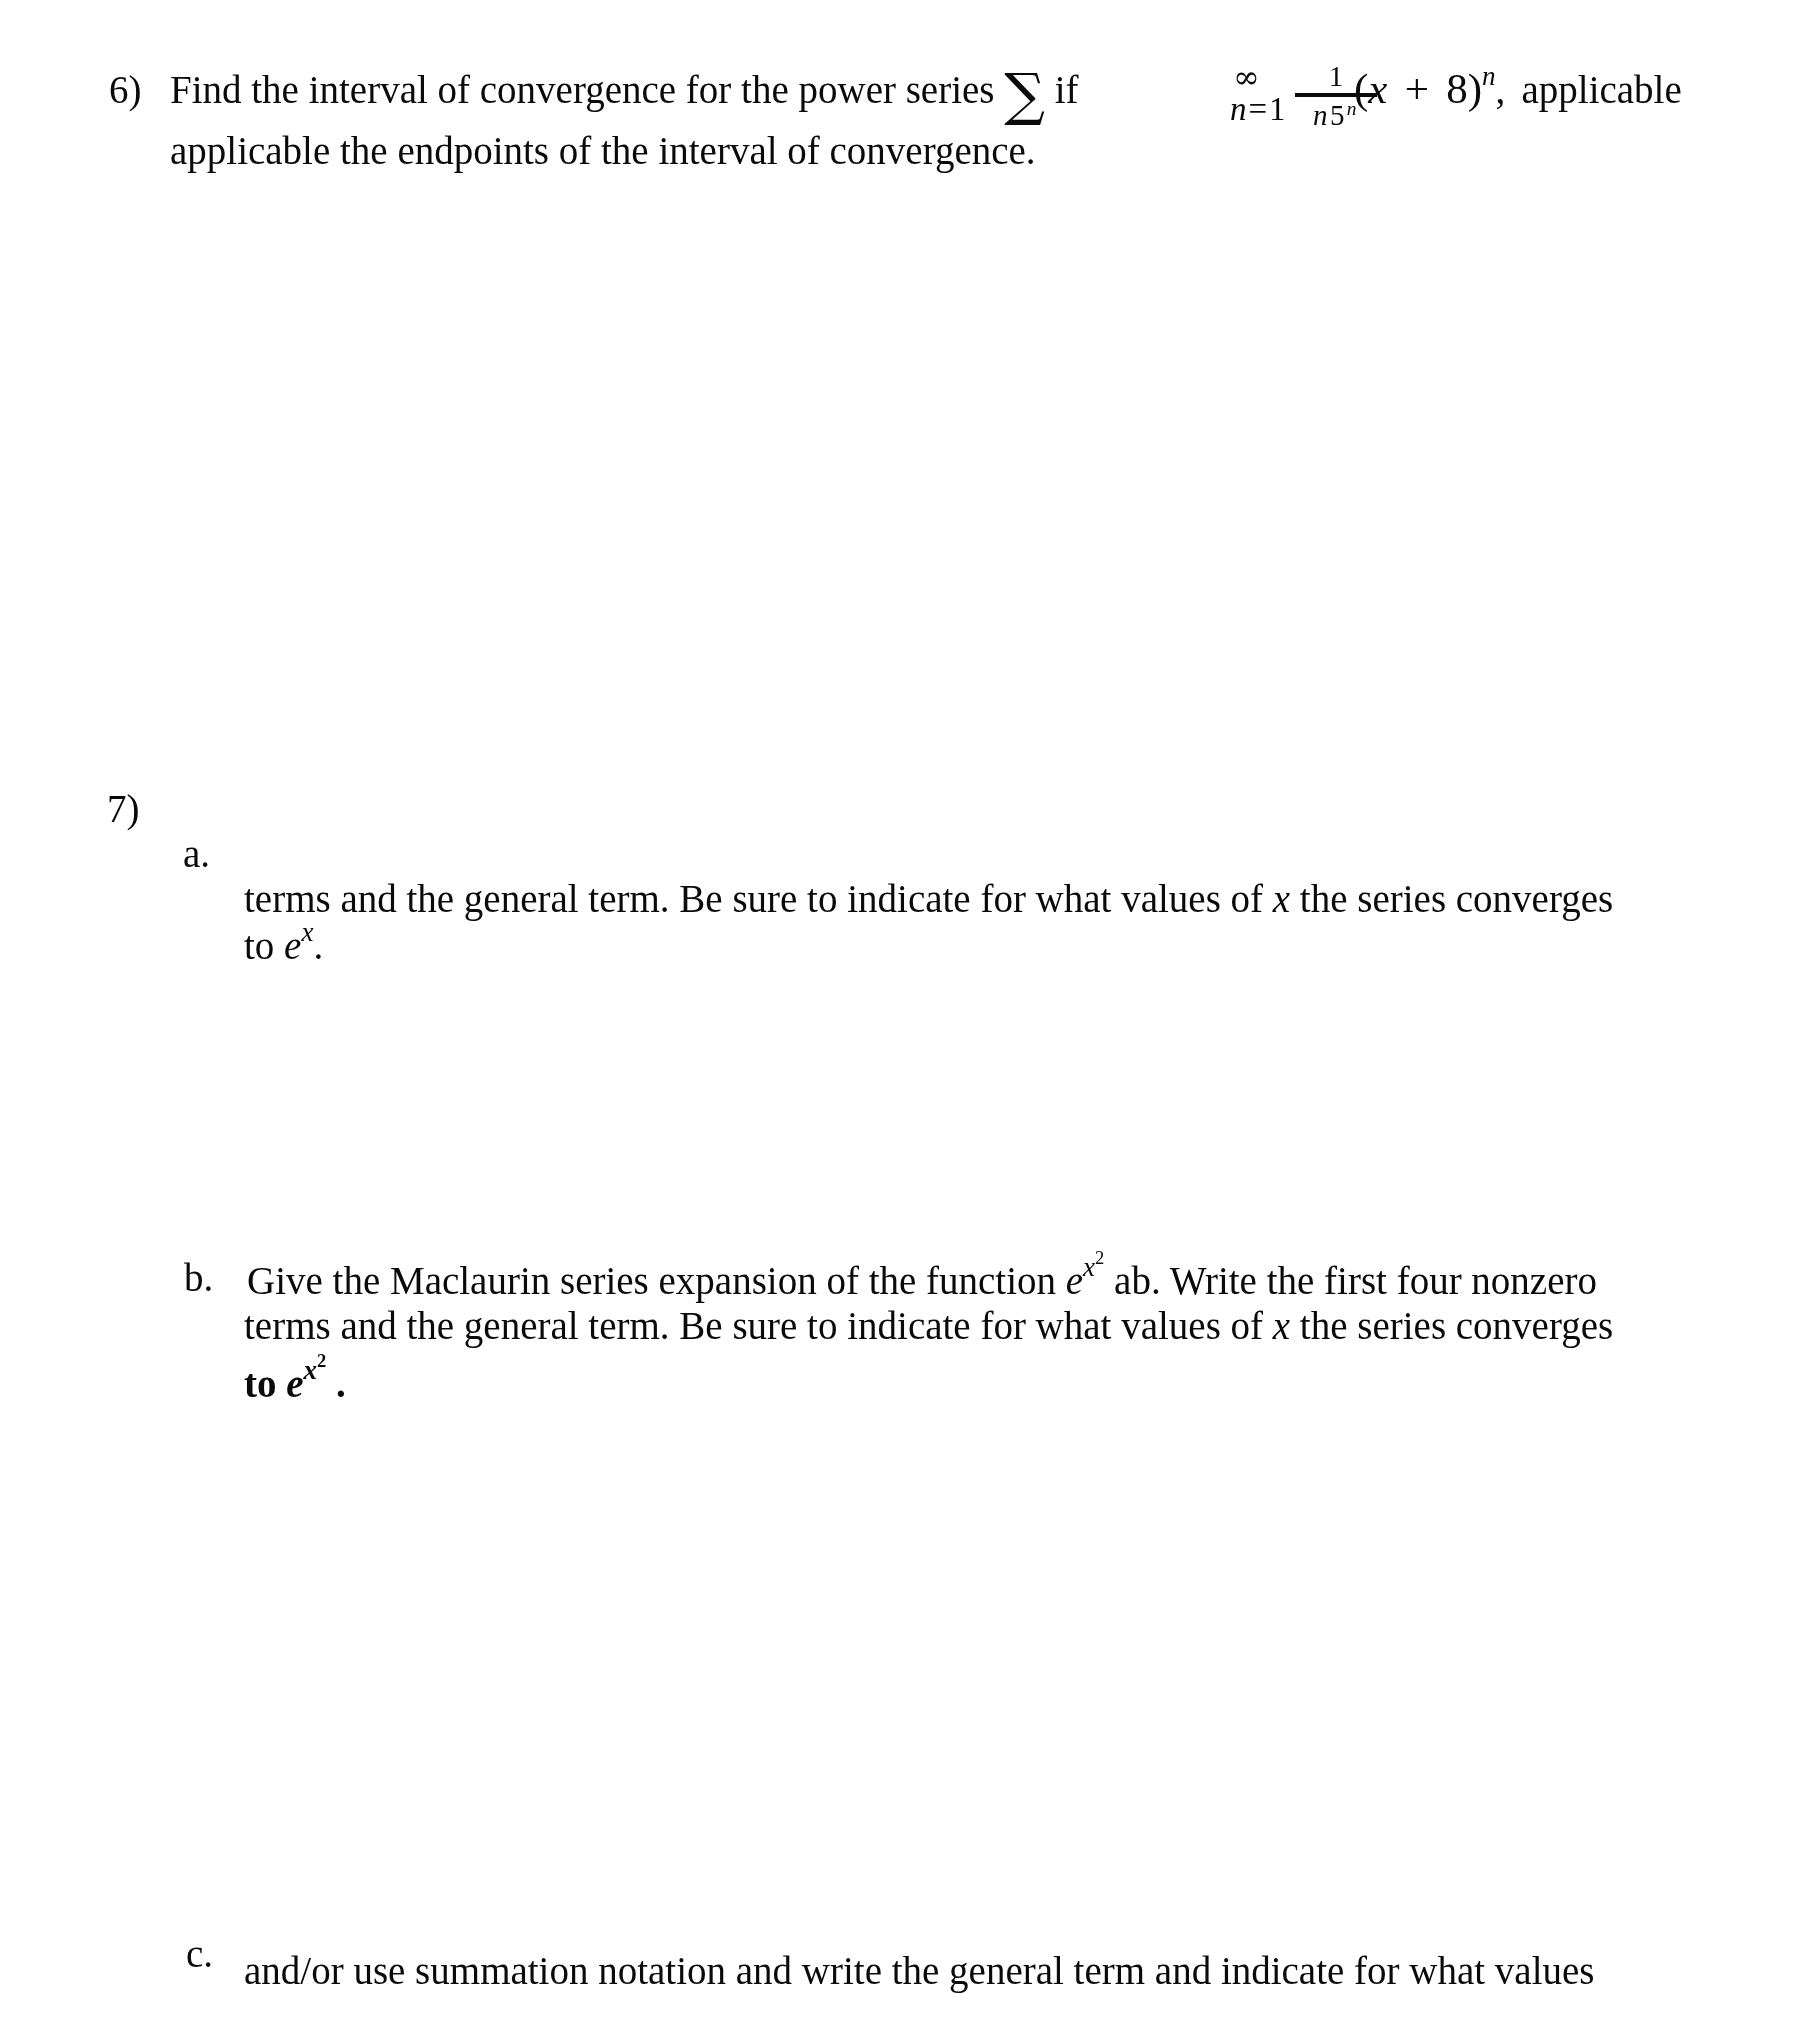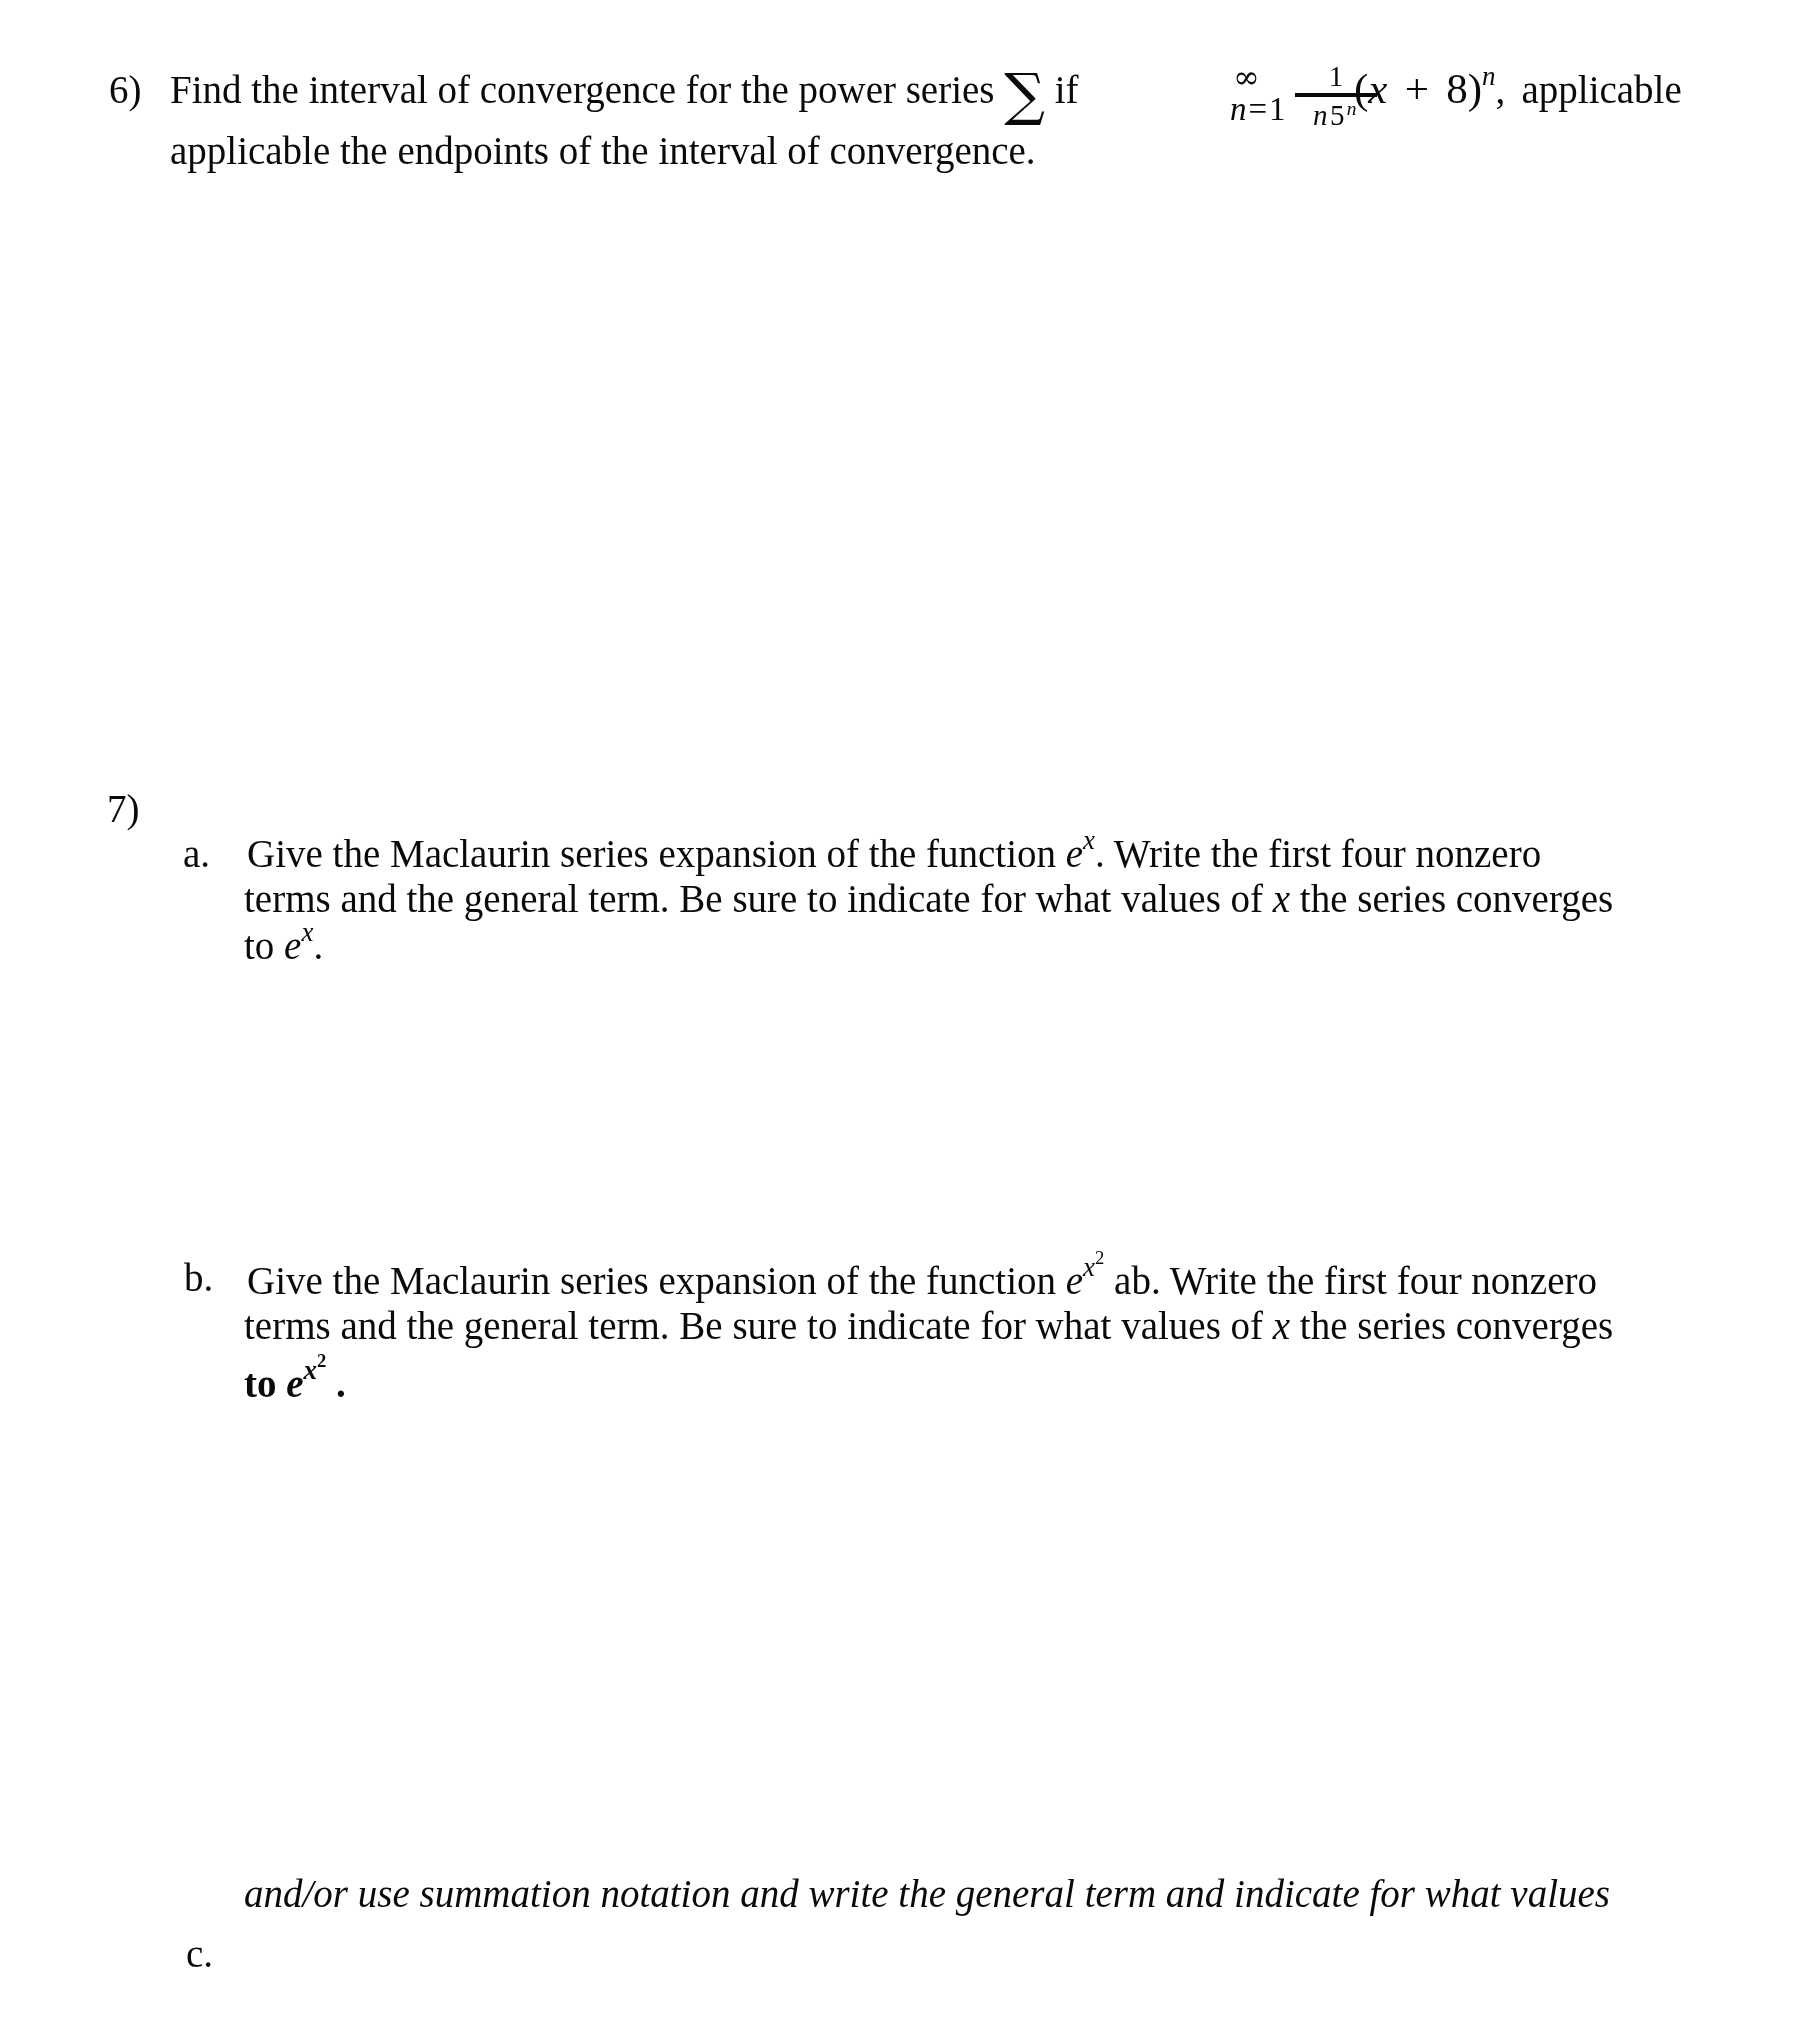--- a/index.html
+++ b/index.html
@@ -46,27 +46,26 @@
   <div class="f-frac">
     <div class="f-num"><span class="sg-rm">1</span></div>
     <div class="f-bar"></div>
     <div class="f-den"><span class="sg-it">n</span><span class="sg-rm">5</span><span class="sg-supit-d">n</span></div>
   </div>
   <div class="f-main"><span class="sg-rm">(</span><span class="sg-it">x</span><span class="sg-rm"> + 8)</span><span class="sg-supit">n</span><span class="sg-txt">, applicable</span></div>
 
   <div class="line" style="left:107px; top:789px;"><span class="sg-rm">7)</span></div>
 
   <div class="line" style="left:183px; top:834px;"><span class="sg-rm">a.</span></div>
-  <div class="line" style="left:247px; top:834px;"><span class="sg-rm">Give the Maclaurin series expansion of the function </span><span class="sg-it">e</span><span class="sg-supit">x</span><span class="sg-rm">. Write the first four nonzero</span></div>
   <div class="line" style="left:244px; top:879px;"><span class="sg-rm">terms and the general term. Be sure to indicate for what values of </span><span class="sg-it">x</span><span class="sg-rm"> the series converges</span></div>
   <div class="line" style="left:244px; top:926px;"><span class="sg-rm">to </span><span class="sg-it">e</span><span class="sg-supit">x</span><span class="sg-rm">.</span></div>
 
   <div class="line" style="left:184px; top:1258px;"><span class="sg-rm">b.</span></div>
   <div class="line" style="left:247px; top:1258px;"><span class="sg-rm">Give the Maclaurin series expansion of the function </span><span class="sg-it">e</span><span class="sg-supit">x</span><span class="sg-supsup">2</span><span class="sg-rm"> ab. Write the first four nonzero</span></div>
   <div class="line" style="left:244px; top:1306px;"><span class="sg-rm">terms and the general term. Be sure to indicate for what values of </span><span class="sg-it">x</span><span class="sg-rm"> the series converges</span></div>
   <div class="line" style="left:244px; top:1361px;font-weight:bold;"><span class="sg-rm">to </span><span class="sg-it">e</span><span class="sg-supit">x</span><span class="sg-supsup">2</span><span class="sg-rm"> .</span></div>
 
   <div class="line" style="left:186px; top:1934px;"><span class="sg-rm">c.</span></div>
-  <div class="line" style="left:244px; top:1874px;font-style:italic;"><span class="sg-rm">and/or use summation notation and write the general term and indicate for what values</span></div>
+  <div class="line" style="left:244px; top:1951px;"><span class="sg-rm">and/or use summation notation and write the general term and indicate for what values</span></div>
   <div class="line" style="left:244px; top:2021px;"><span class="sg-rm">of </span><span class="sg-it">x</span><span class="sg-rm"> the series converges.</span></div>
 
 </div>
 
 
 </body></html>

